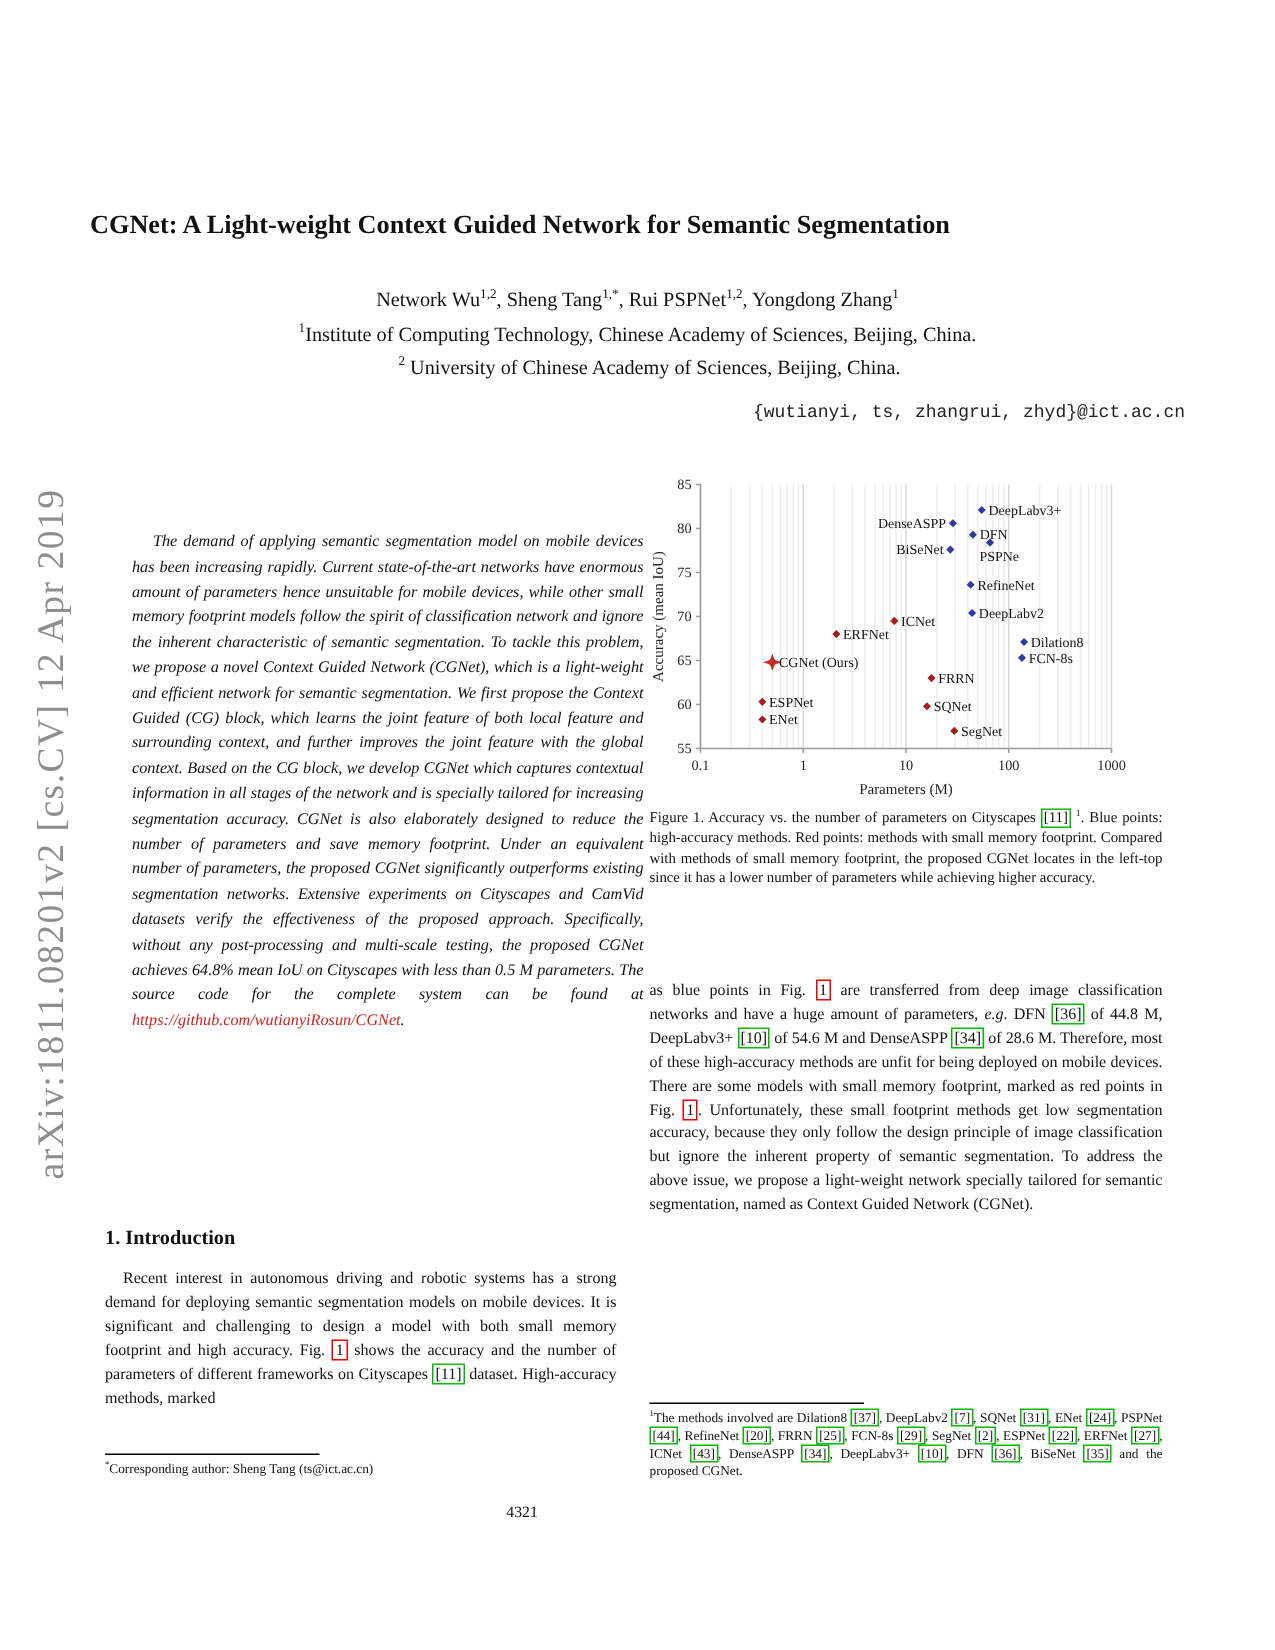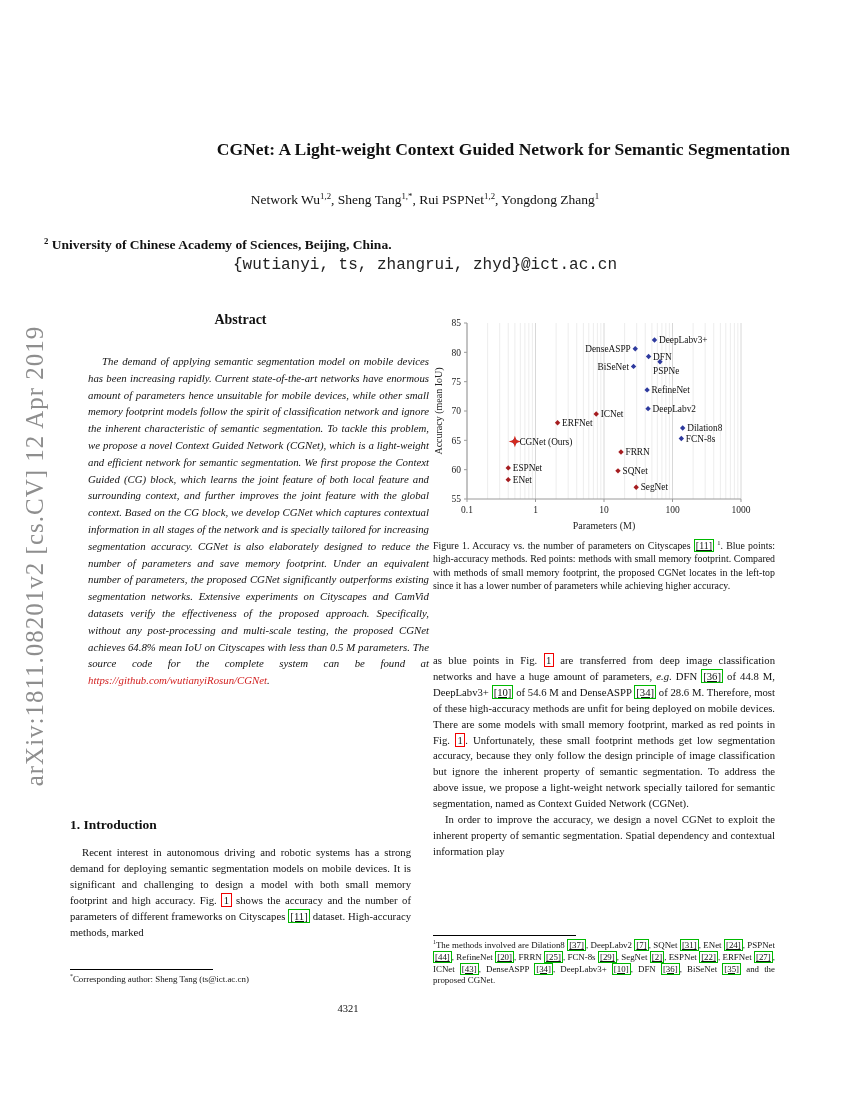--- a/index.html
+++ b/index.html
@@ -3,27 +3,27 @@
 <meta charset="utf-8">
 <style>
   html,body{margin:0;padding:0;background:#fff;}
   .page{position:relative;width:850px;height:1100px;background:#ffffff;overflow:hidden;
         font-family:"Liberation Serif",serif;color:#111;}
   
   .arxiv-sidebar{position:absolute;left:-229px;top:541px;width:530px;height:30px;
         transform:rotate(-90deg);text-align:center;font-size:25px;color:#8e8e8e;
         letter-spacing:1px;white-space:nowrap;}
   
-  .title{position:absolute;top:139px;left:60px;width:730px;text-align:right;
+  .title{position:absolute;top:139px;left:60px;width:730px;text-align:left;
         font-size:17.5px;font-weight:bold;margin:0;}
   .authors{position:absolute;top:192px;left:60px;width:730px;text-align:center;font-size:13.5px;}
   .affil1{position:absolute;top:215px;left:60px;width:730px;text-align:center;font-size:13.5px;}
-  .affil2{position:absolute;top:237px;left:44px;width:730px;font-size:13.5px;font-weight:bold;}
-  .email{position:absolute;top:256px;left:60px;width:730px;text-align:center;
-        font-family:"Liberation Mono",monospace;font-size:16px;color:#222;}
+  .affil2{position:absolute;top:237px;left:68px;width:730px;text-align:center;font-size:13.5px;}
+  .email{position:absolute;top:268px;left:60px;width:730px;text-align:right;
+        font-family:"Liberation Mono",monospace;font-size:12px;color:#222;}
   
   .col{position:absolute;top:305px;height:720px;}
   .col-left{left:70px;width:341px;}
   .col-right{left:433px;width:342px;}
   .abs-head{position:absolute;top:7px;left:0;width:100%;text-align:center;
         font-size:14px;font-weight:bold;margin:0;}
   .abstract{position:absolute;top:30px;left:0;width:100%;margin:18px;
         font-style:italic;font-size:10.8px;line-height:16.8px;text-align:justify;
         text-indent:14px;}
   .sec-head{position:absolute;top:512px;left:0;width:100%;font-size:13.5px;
@@ -37,45 +37,45 @@
   .fn-right{top:630px;}
   .fn-rule{width:143px;border-top:1px solid #000;margin-bottom:4px;}
   .fn-text{font-size:8.9px;line-height:11.8px;text-align:justify;}
   
   .figure{position:absolute;top:8px;left:0;width:342px;margin:0;}
   .figure svg{display:block;}
   .figcaption{position:absolute;top:234px;left:0;width:100%;
         font-size:9.9px;line-height:13.4px;text-align:justify;}
   
   .seg-red{border:1px solid #f10000;padding:0 1.5px;}
-  .seg-green{border:1px solid #00b800;padding:0 1px;text-decoration:underline;}
+  .seg-green{border:1px solid #00b800;padding:0 1px;}
   .seg-link{color:#d22020;}
   .seg-it{font-style:italic;}
   sup{font-size:65%;line-height:0;}
   
   .tick{font-family:"Liberation Serif",serif;font-size:9.5px;fill:#222;}
   .axis-title{font-family:"Liberation Serif",serif;font-size:10px;fill:#222;}
   .pt-label{font-family:"Liberation Serif",serif;font-size:9.3px;fill:#111;}
   .page-number{position:absolute;top:1003px;left:0;width:696px;text-align:center;
         font-size:10.5px;}
 </style>
 </head>
 <body>
 
 <div class="page">
 
   <div class="arxiv-sidebar">arXiv:1811.08201v2 [cs.CV] 12 Apr 2019</div>
 
   <h1 class="title">CGNet: A Light-weight Context Guided Network for Semantic Segmentation</h1>
   <div class="authors"><span>Network Wu</span><sup class="seg-sup">1,2</sup><span>, Sheng Tang</span><sup class="seg-sup">1,*</sup><span>, Rui PSPNet</span><sup class="seg-sup">1,2</sup><span>, Yongdong Zhang</span><sup class="seg-sup">1</sup></div>
+  <div class="affil1"><sup class="seg-sup">1</sup><span>Institute of Computing Technology, Chinese Academy of Sciences, Beijing, China.</span></div>
   <div class="affil2"><sup class="seg-sup">2</sup><span> University of Chinese Academy of Sciences, Beijing, China.</span></div>
   <div class="email">{wutianyi, ts, zhangrui, zhyd}@ict.ac.cn</div>
 
   <section class="col col-left">
-    <h2 class="abs-head">Abstract</h2>
     <p class="abstract"><span>The demand of applying semantic segmentation model on mobile devices has been increasing rapidly. Current state-of-the-art networks have enormous amount of parameters hence unsuitable for mobile devices, while other small memory footprint models follow the spirit of classification network and ignore the inherent characteristic of semantic segmentation. To tackle this problem, we propose a novel Context Guided Network (CGNet), which is a light-weight and efficient network for semantic segmentation. We first propose the Context Guided (CG) block, which learns the joint feature of both local feature and surrounding context, and further improves the joint feature with the global context. Based on the CG block, we develop CGNet which captures contextual information in all stages of the network and is specially tailored for increasing segmentation accuracy. CGNet is also elaborately designed to reduce the number of parameters and save memory footprint. Under an equivalent number of parameters, the proposed CGNet significantly outperforms existing segmentation networks. Extensive experiments on Cityscapes and CamVid datasets verify the effectiveness of the proposed approach. Specifically, without any post-processing and multi-scale testing, the proposed CGNet achieves 64.8% mean IoU on Cityscapes with less than 0.5 M parameters. The source code for the complete system can be found at </span><span class="seg-link">https://github.com/wutianyiRosun/CGNet</span><span>.</span></p>
     <h3 class="sec-head">1. Introduction</h3>
     <p class="para intro-para"><span>Recent interest in autonomous driving and robotic systems has a strong demand for deploying semantic segmentation models on mobile devices. It is significant and challenging to design a model with both small memory footprint and high accuracy. Fig. </span><span class="seg-red">1</span><span> shows the accuracy and the number of parameters of different frameworks on Cityscapes </span><span class="seg-green">[11]</span><span> dataset. High-accuracy methods, marked</span></p>
     <div class="footnote-block fn-left">
       <div class="fn-rule"></div>
       <div class="fn-text"><sup class="seg-sup">*</sup><span>Corresponding author: Sheng Tang (ts@ict.ac.cn)</span></div>
     </div>
   </section>
 
   <section class="col col-right">
@@ -179,21 +179,20 @@
           <path d="M 75.24110940596543 163.94000000000003 L 77.94110940596543 166.64000000000001 L 75.24110940596543 169.34 L 72.54110940596543 166.64000000000001 Z" fill="#a51d20"></path>
           <text x="79.74110940596543" y="169.84" text-anchor="start" class="pt-label">ENet</text>
           <path d="M 81.87944529701728 125.10666666666668 L 85.27944529701729 128.5066666666667 L 81.87944529701728 131.9066666666667 L 78.47944529701728 128.5066666666667 Z" fill="#2e3a9e"></path>
           <path d="M 81.87944529701728 122.70666666666669 L 83.37944529701728 127.00666666666669 L 88.07944529701729 128.5066666666667 L 83.37944529701728 130.0066666666667 L 81.87944529701728 134.3066666666667 L 80.37944529701728 130.0066666666667 L 75.67944529701728 128.5066666666667 L 80.37944529701728 127.00666666666669 Z" fill="#d42a1e"></path>
           <text x="86.37944529701728" y="131.70666666666668" text-anchor="start" class="pt-label" fill="#d42a1e">CGNet (Ours)</text>
         </svg>
     </figure>
     <div class="figcaption"><span>Figure 1. Accuracy vs. the number of parameters on Cityscapes </span><span class="seg-green">[11]</span><span> </span><sup class="seg-sup">1</sup><span>. Blue points: high-accuracy methods. Red points: methods with small memory footprint. Compared with methods of small memory footprint, the proposed CGNet locates in the left-top since it has a lower number of parameters while achieving higher accuracy.</span></div>
     <div class="right-paras">
       <p class="para"><span>as blue points in Fig. </span><span class="seg-red">1</span><span> are transferred from deep image classification networks and have a huge amount of parameters, </span><span class="seg-it">e.g</span><span>. DFN </span><span class="seg-green">[36]</span><span> of 44.8 M, DeepLabv3+ </span><span class="seg-green">[10]</span><span> of 54.6 M and DenseASPP </span><span class="seg-green">[34]</span><span> of 28.6 M. Therefore, most of these high-accuracy methods are unfit for being deployed on mobile devices. There are some models with small memory footprint, marked as red points in Fig. </span><span class="seg-red">1</span><span>. Unfortunately, these small footprint methods get low segmentation accuracy, because they only follow the design principle of image classification but ignore the inherent property of semantic segmentation. To address the above issue, we propose a light-weight network specially tailored for semantic segmentation, named as Context Guided Network (CGNet).</span></p>
-      <p class="para p2"><span>In order to improve the accuracy, we design a novel CGNet to exploit the inherent property of semantic segmentation. Spatial dependency and contextual information play</span></p>
     </div>
     <div class="footnote-block fn-right">
       <div class="fn-rule"></div>
       <div class="fn-text"><sup class="seg-sup">1</sup><span>The methods involved are Dilation8 </span><span class="seg-green">[37]</span><span>, DeepLabv2 </span><span class="seg-green">[7]</span><span>, SQNet </span><span class="seg-green">[31]</span><span>, ENet </span><span class="seg-green">[24]</span><span>, PSPNet </span><span class="seg-green">[44]</span><span>, RefineNet </span><span class="seg-green">[20]</span><span>, FRRN </span><span class="seg-green">[25]</span><span>, FCN-8s </span><span class="seg-green">[29]</span><span>, SegNet </span><span class="seg-green">[2]</span><span>, ESPNet </span><span class="seg-green">[22]</span><span>, ERFNet </span><span class="seg-green">[27]</span><span>, ICNet </span><span class="seg-green">[43]</span><span>, DenseASPP </span><span class="seg-green">[34]</span><span>, DeepLabv3+ </span><span class="seg-green">[10]</span><span>, DFN </span><span class="seg-green">[36]</span><span>, BiSeNet </span><span class="seg-green">[35]</span><span> and the proposed CGNet.</span></div>
     </div>
   </section>
 
   <div class="page-number">4321</div>
 
 </div>

